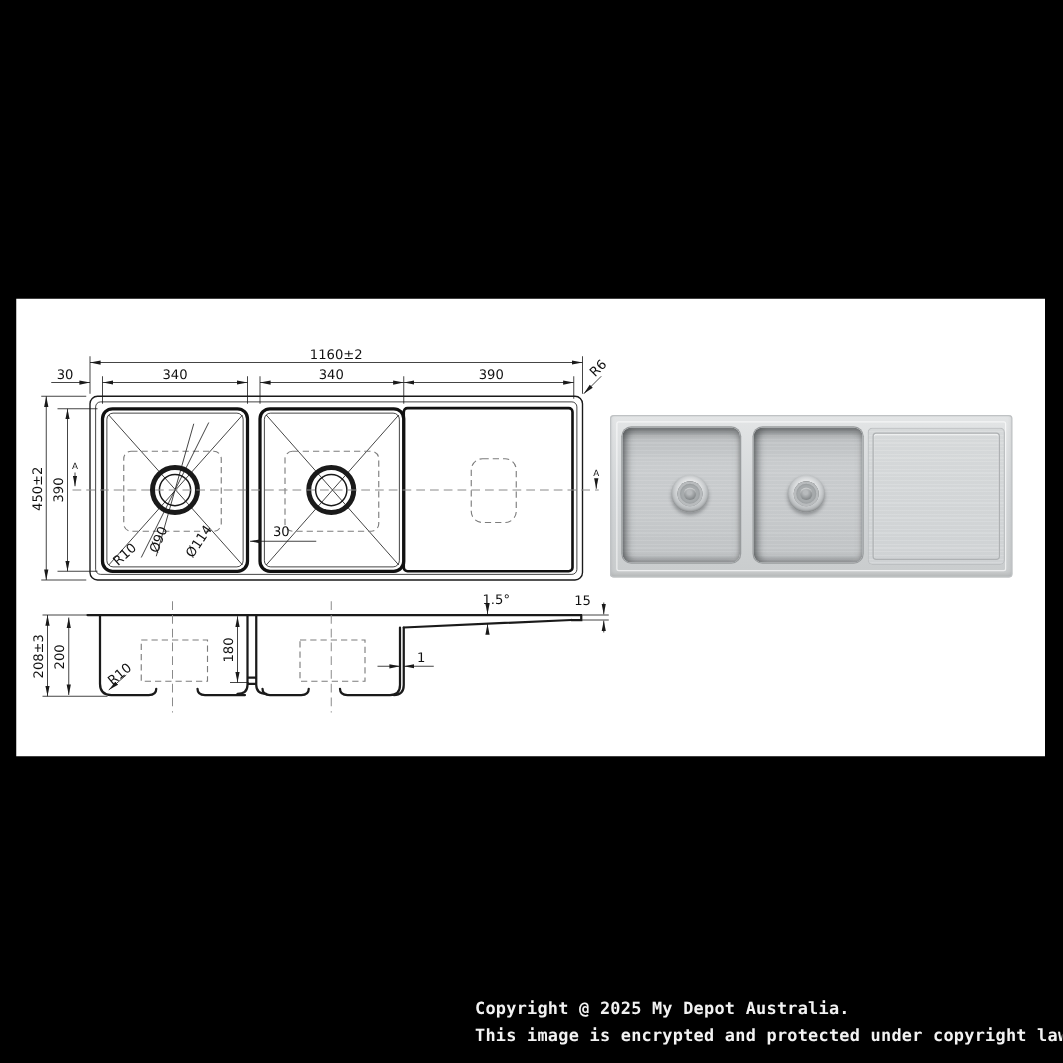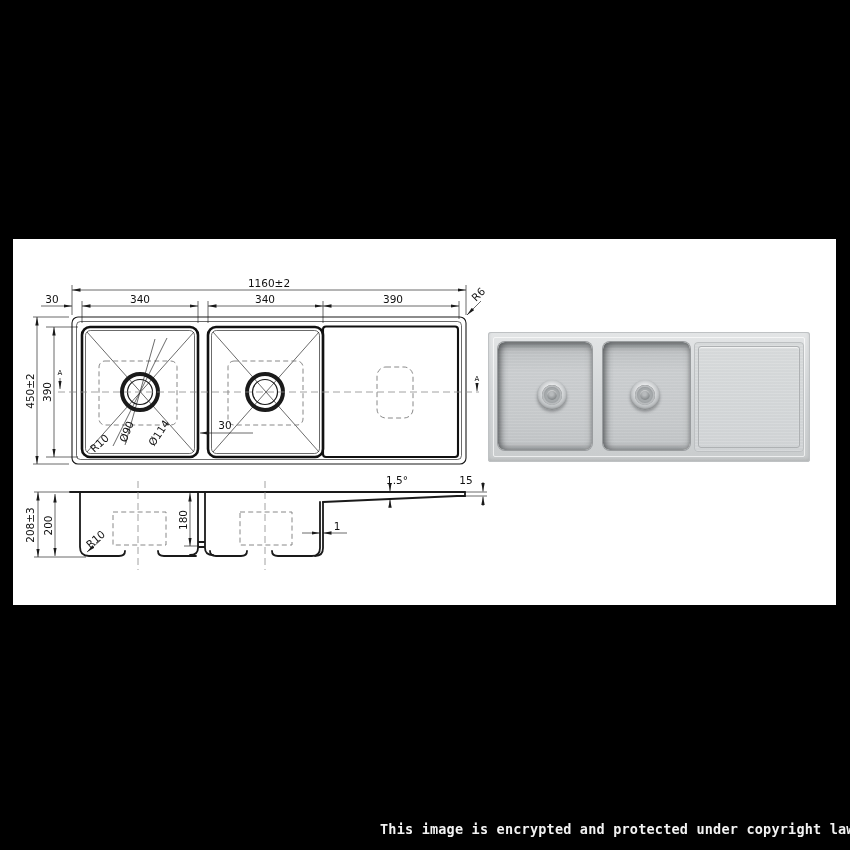--- a/index.html
+++ b/index.html
@@ -193,14 +193,15 @@
         <div class="ring"></div>
         <div class="cap"></div>
       </div>
       <div class="drain" style="left:142px;top:48px;">
         <div class="ring"></div>
         <div class="cap"></div>
       </div>
     </div>
   </div>
 
+  <div class="footer-line" style="top:799px;">Copyright @ 2025 My Depot Australia.</div>
   <div class="footer-line" style="top:821px;">This image is encrypted and protected under copyright law.</div>
 </div>
 
 </body></html>

